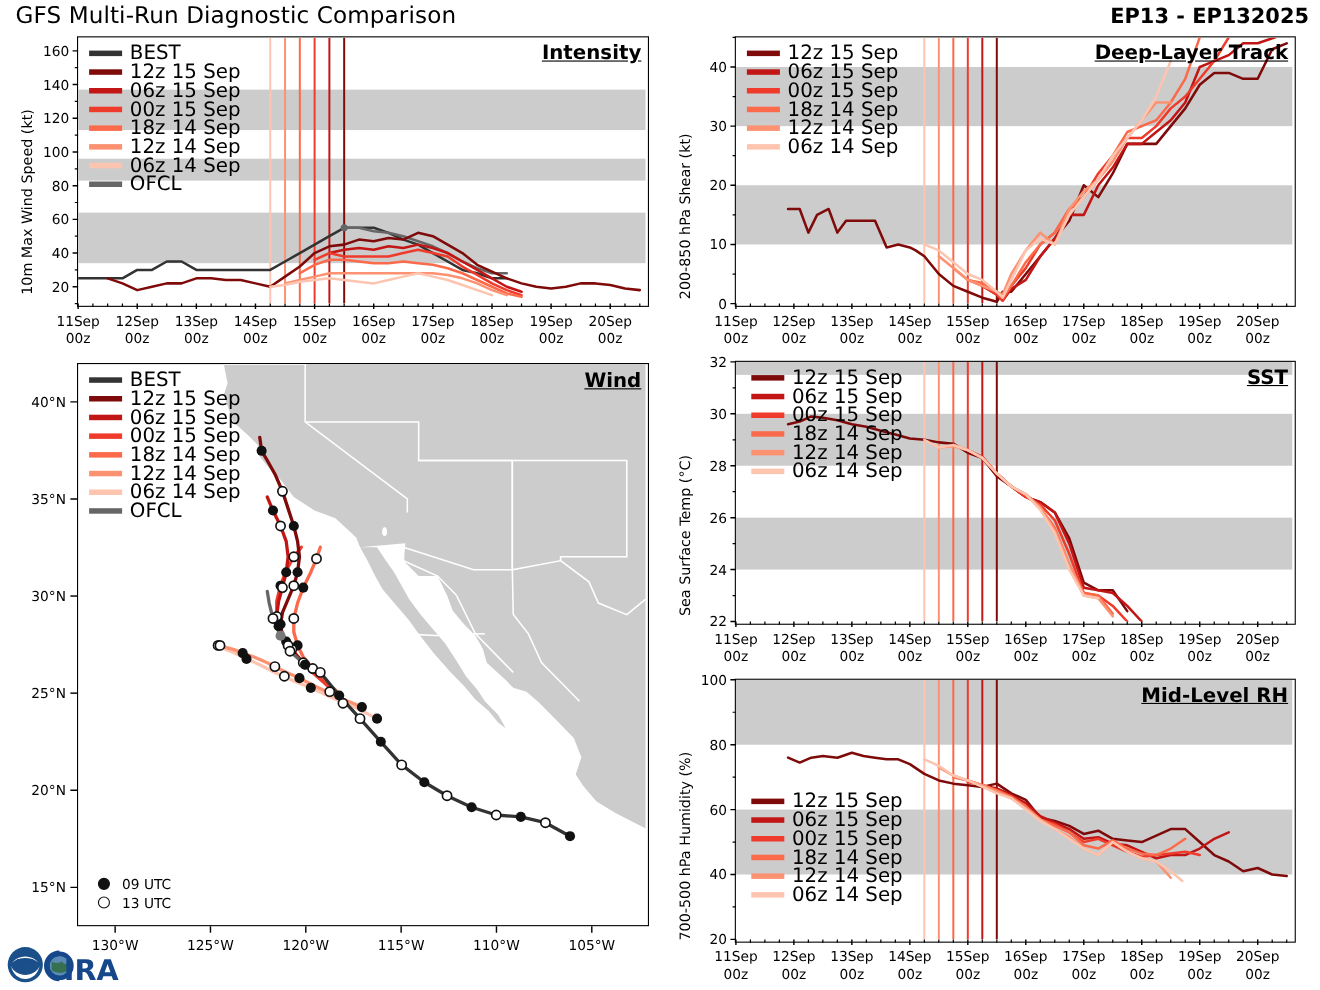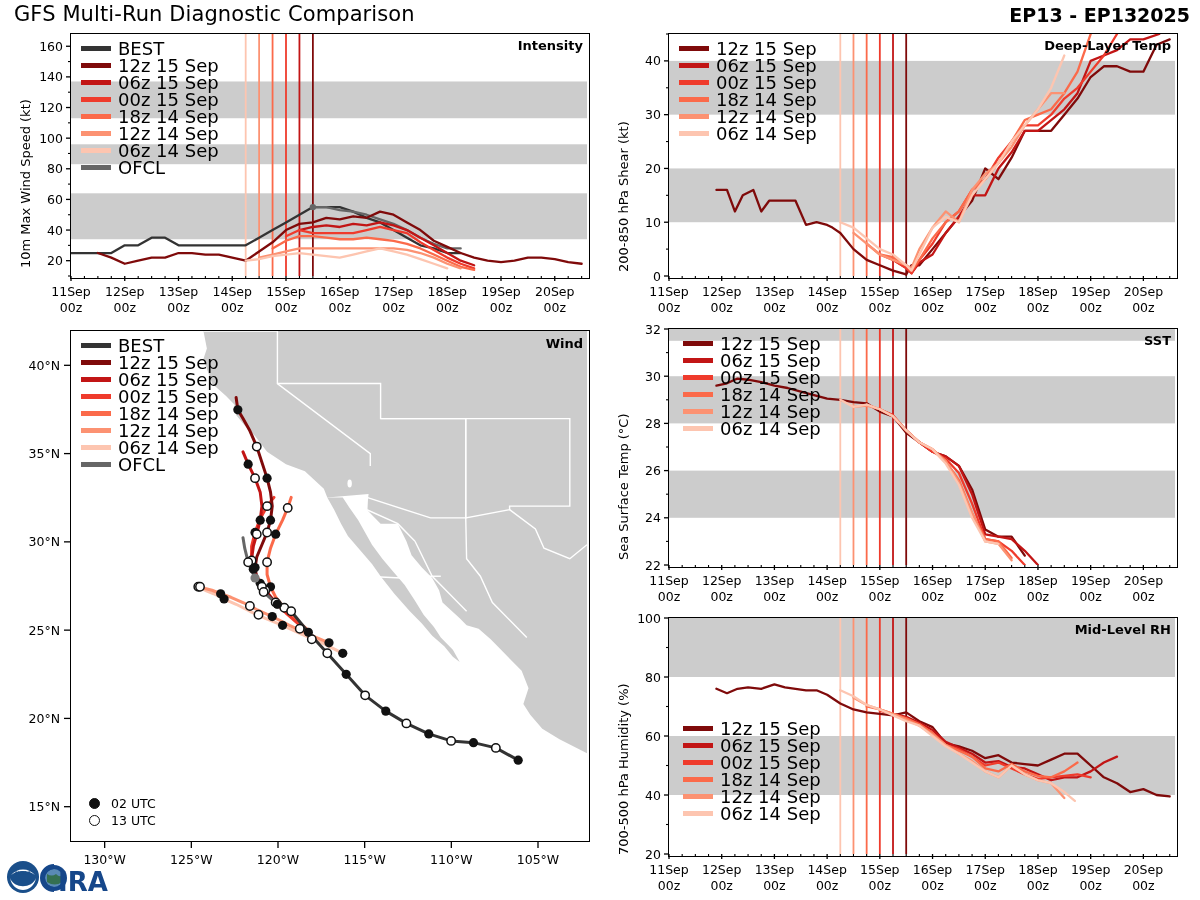--- a/index.html
+++ b/index.html
@@ -3,21 +3,21 @@
 <meta charset="utf-8">
 <style>
   html,body{margin:0;padding:0;background:#fff;}
   body{width:1200px;height:900px;position:relative;
        font-family:"DejaVu Sans","Liberation Sans",sans-serif;color:#000;overflow:hidden;}
   .abs{position:absolute;}
   .ttl-left{left:14px;top:2px;font-size:21px;font-weight:normal;letter-spacing:.1px;}
   .ttl-right{right:10px;top:4px;font-size:19px;font-weight:bold;}
 
   .panel{position:absolute;box-sizing:border-box;border:1.4px solid #000;background:#fff;overflow:hidden;}
-  .panel-title{position:absolute;right:6px;top:4px;font-size:13px;font-weight:bold;z-index:9;}
+  .panel-title{position:absolute;right:6px;top:4px;font-size:18px;font-weight:bold;z-index:9;text-decoration:underline;}
   .panel-title.trk{top:5px;}
 
   svg{display:block;}
   text{font-family:"DejaVu Sans","Liberation Sans",sans-serif;}
 
   .ylab{position:absolute;transform-origin:0 0;font-size:13px;white-space:nowrap;}
   .tickTxt{font-size:12.5px;fill:#000;}
   .xtickTxt{font-size:12.5px;}
 
   .lgd{position:absolute;z-index:8;font-size:18px;line-height:1;}
@@ -291,21 +291,21 @@
         <span class="lb">06z 14 Sep</span>
       </div>
       <div class="row">
         <span class="sw" style="background: rgb(102, 102, 102);"></span>
         <span class="lb">OFCL</span>
       </div>
     </div>
   <div class="mk-lgd" id="lgd-mk" style="left:14px;bottom:12px;">
       <div class="row">
         <span class="dot filled"></span>
-        <span>02 UTC</span>
+        <span>09 UTC</span>
       </div>
       <div class="row">
         <span class="dot open"></span>
         <span>13 UTC</span>
       </div>
     </div>
 </div>
 <svg class="abs" id="ax-trk" style="left:0px;top:325px;" width="600" height="560">
     <line x1="70" y1="481.6896551724138" x2="64" y2="481.6896551724138" stroke="#000" stroke-width="1.3"></line>
     <text x="60" y="486.1896551724138" text-anchor="end" class="tickTxt">15°N</text>
@@ -345,21 +345,21 @@
       <circle cx="48" cy="20" r="13" fill="#16478a"></circle>
       <circle cx="48" cy="20" r="9" fill="#5a8ab5"></circle>
       <path d="M41 16 q5 3 9 0 q4 4 6 1 l0 7 q-7 5 -15 0Z" fill="#2f6b3f" opacity="0.85"></path>
       <text x="52" y="33" font-size="26" font-weight="bold" fill="#16478a" font-family="'DejaVu Sans',sans-serif">IRA</text>
       <path d="M34 20 a14 14 0 0 1 14 -14 l0 5 a9 9 0 0 0 -9 9 a9 9 0 0 0 9 9 l0 5 a14 14 0 0 1 -14 -14Z" fill="#16478a"></path>
     </g>
   </svg>
 </div>
 
 <div class="panel" id="p-shr" style="left:668px;top:33px;width:510px;height:246px;">
-  <div class="panel-title">Deep-Layer Temp</div>
+  <div class="panel-title">Deep-Layer Track</div>
   <svg id="svg-shr" width="506" height="242" viewBox="0 0 506 242">
       <rect x="0" y="134.44444444444446" width="506" height="53.77777777777777" fill="#cccccc"></rect>
       <rect x="0" y="26.888888888888914" width="506" height="53.77777777777777" fill="#cccccc"></rect>
       <line x1="171.30208333333331" y1="0" x2="171.30208333333331" y2="242" stroke="#fdc5b0" stroke-width="1.8"></line>
       <line x1="184.47916666666663" y1="0" x2="184.47916666666663" y2="242" stroke="#fc9272" stroke-width="1.8"></line>
       <line x1="197.65624999999997" y1="0" x2="197.65624999999997" y2="242" stroke="#fb6a4a" stroke-width="1.8"></line>
       <line x1="210.83333333333331" y1="0" x2="210.83333333333331" y2="242" stroke="#ef3b2c" stroke-width="1.8"></line>
       <line x1="224.01041666666663" y1="0" x2="224.01041666666663" y2="242" stroke="#c21515" stroke-width="1.8"></line>
       <line x1="237.18749999999997" y1="0" x2="237.18749999999997" y2="242" stroke="#7f0a0a" stroke-width="1.8"></line>
       <path d="M47.44 155.96 L57.98 155.96 L65.89 177.47 L73.79 161.33 L84.33 155.96 L92.24 177.47 L100.15 166.71 L110.69 166.71 L118.59 166.71 L126.50 166.71 L137.04 190.91 L147.58 188.22 L158.12 190.91 L163.40 193.60 L171.30 198.98 L184.48 215.11 L197.66 225.87 L210.83 231.24 L224.01 236.62 L237.19 240.39 L242.46 231.24 L250.36 231.24 L263.54 215.11 L276.72 198.98 L289.90 182.84 L303.07 166.71 L316.25 134.44 L329.43 145.20 L342.60 123.69 L355.78 96.80 L368.96 96.80 L382.14 96.80 L395.31 80.67 L408.49 64.53 L421.67 43.02 L434.84 32.27 L448.02 32.27 L461.20 37.64 L474.37 37.64 L487.55 10.76 L500.73 5.38 " fill="none" stroke="#7f0a0a" stroke-width="2.3" stroke-linejoin="round" stroke-linecap="round"></path>

